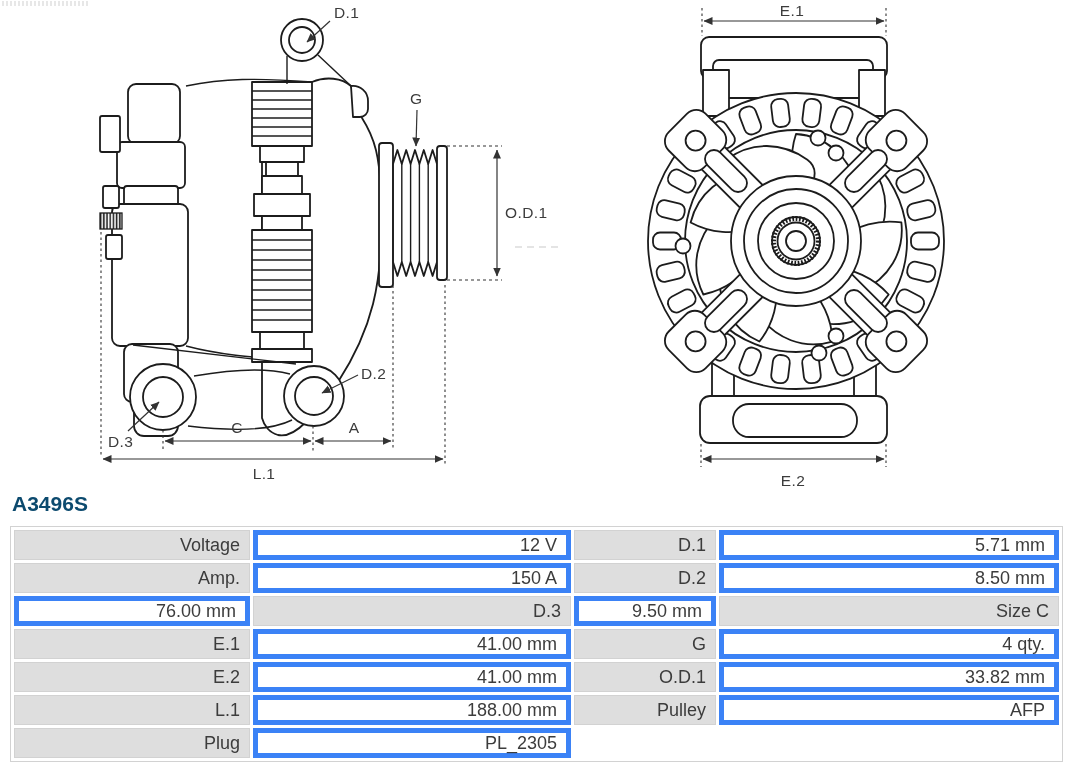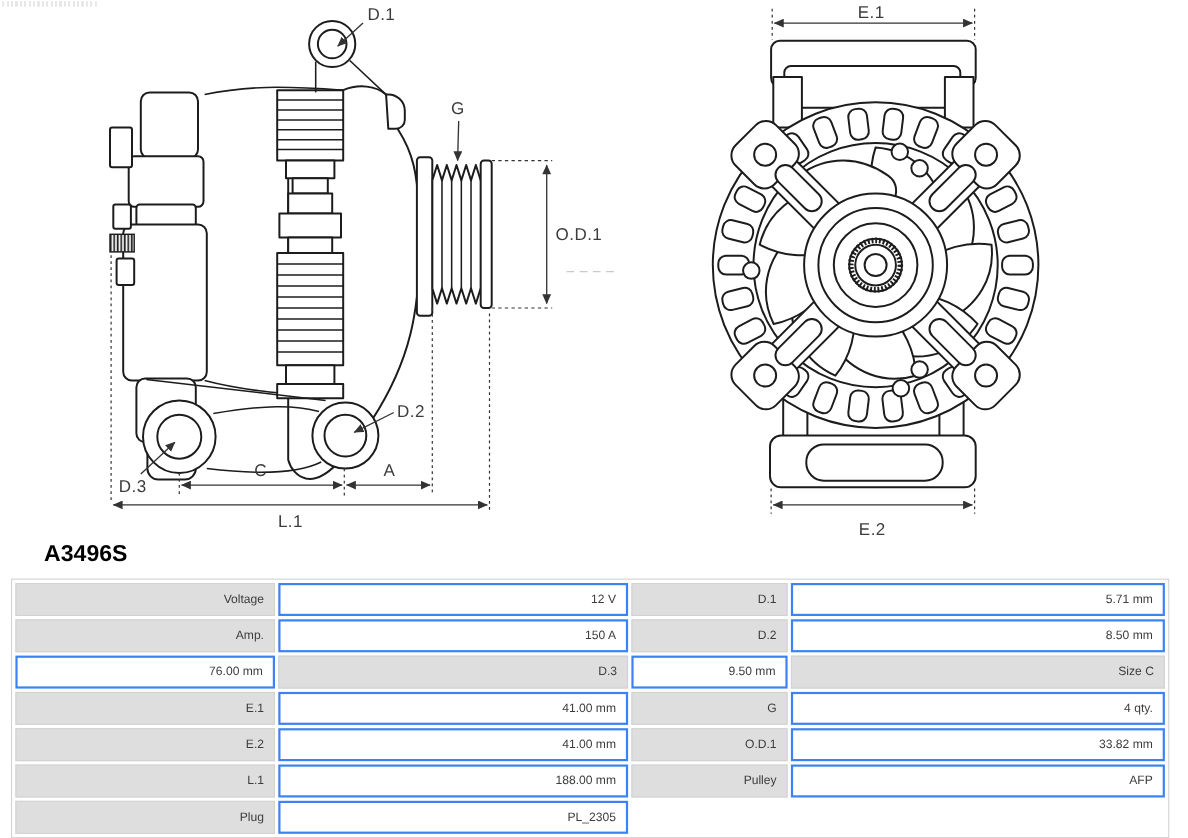--- a/index.html
+++ b/index.html
@@ -13,23 +13,23 @@
   .ext{stroke:#333;stroke-width:1.1;fill:none;stroke-dasharray:2.5,3;}
   .belt{stroke:#333;stroke-width:1.1;fill:none;stroke-dasharray:3,3;}
   .cline{stroke:#c9c9c9;stroke-width:1.2;fill:none;stroke-dasharray:7,5;}
   #watermark{position:absolute;left:2px;top:1px;width:86px;height:5px;opacity:.5;
     background:repeating-linear-gradient(90deg,#cfcfcf 0 2px,#fff 2px 4px);}
   #part-number{position:absolute;left:12px;top:492px;font-size:21px;font-weight:700;}
   #spec-table{position:absolute;left:10px;top:526px;width:1053px;box-sizing:border-box;
     border:1px solid #d2d2d2;padding:3px;background:#fff;
     display:grid;grid-template-columns:236px 318px 142px 340px;gap:3px;grid-auto-rows:30px;}
   .cell{box-sizing:border-box;display:flex;align-items:center;justify-content:flex-end;
-    padding-right:9px;font-size:11px;}
+    padding-right:9px;font-size:18px;}
   .cell.hdr{background:#dedede;border:1px solid #d2d2d2;color:#3c3c3c;}
-  .cell.val{background:#fff;border:2px solid #3b82f6;color:#3c3c3c;}
+  .cell.val{background:#fff;border:5px solid #3b82f6;color:#3c3c3c;}
 </style>
 </head>
 <body>
 
 <div id="watermark"></div>
 
 <svg id="drawing" width="1080" height="500" viewBox="0 0 1080 500">
   <defs>
     <marker id="mE" markerWidth="10" markerHeight="9" refX="8.5" refY="4" orient="auto" markerUnits="userSpaceOnUse">
       <path d="M0,0 L9,4 L0,8 Z" fill="#333"></path>
@@ -260,21 +260,21 @@
       <text x="792" y="16" text-anchor="middle">E.1</text>
 
       <line x1="701" y1="444" x2="701" y2="467" class="ext"></line>
       <line x1="886" y1="444" x2="886" y2="467" class="ext"></line>
       <line x1="703" y1="459" x2="884" y2="459" class="dim" marker-start="url(#mS)" marker-end="url(#mE)"></line>
       <text x="793" y="486" text-anchor="middle">E.2</text>
     </g>
   </g>
 </svg>
 
-<div id="part-number" style="color: #000000; margin-left: 28px;">A3496S</div>
+<div id="part-number" style="color: #0c4a6e;">A3496S</div>
 
 <div id="spec-table">
   <div class="cell hdr">Voltage</div>
   <div class="cell val">12 V</div>
   <div class="cell hdr">D.1</div>
   <div class="cell val">5.71 mm</div>
 
   <div class="cell hdr">Amp.</div>
   <div class="cell val">150 A</div>
   <div class="cell hdr">D.2</div>

